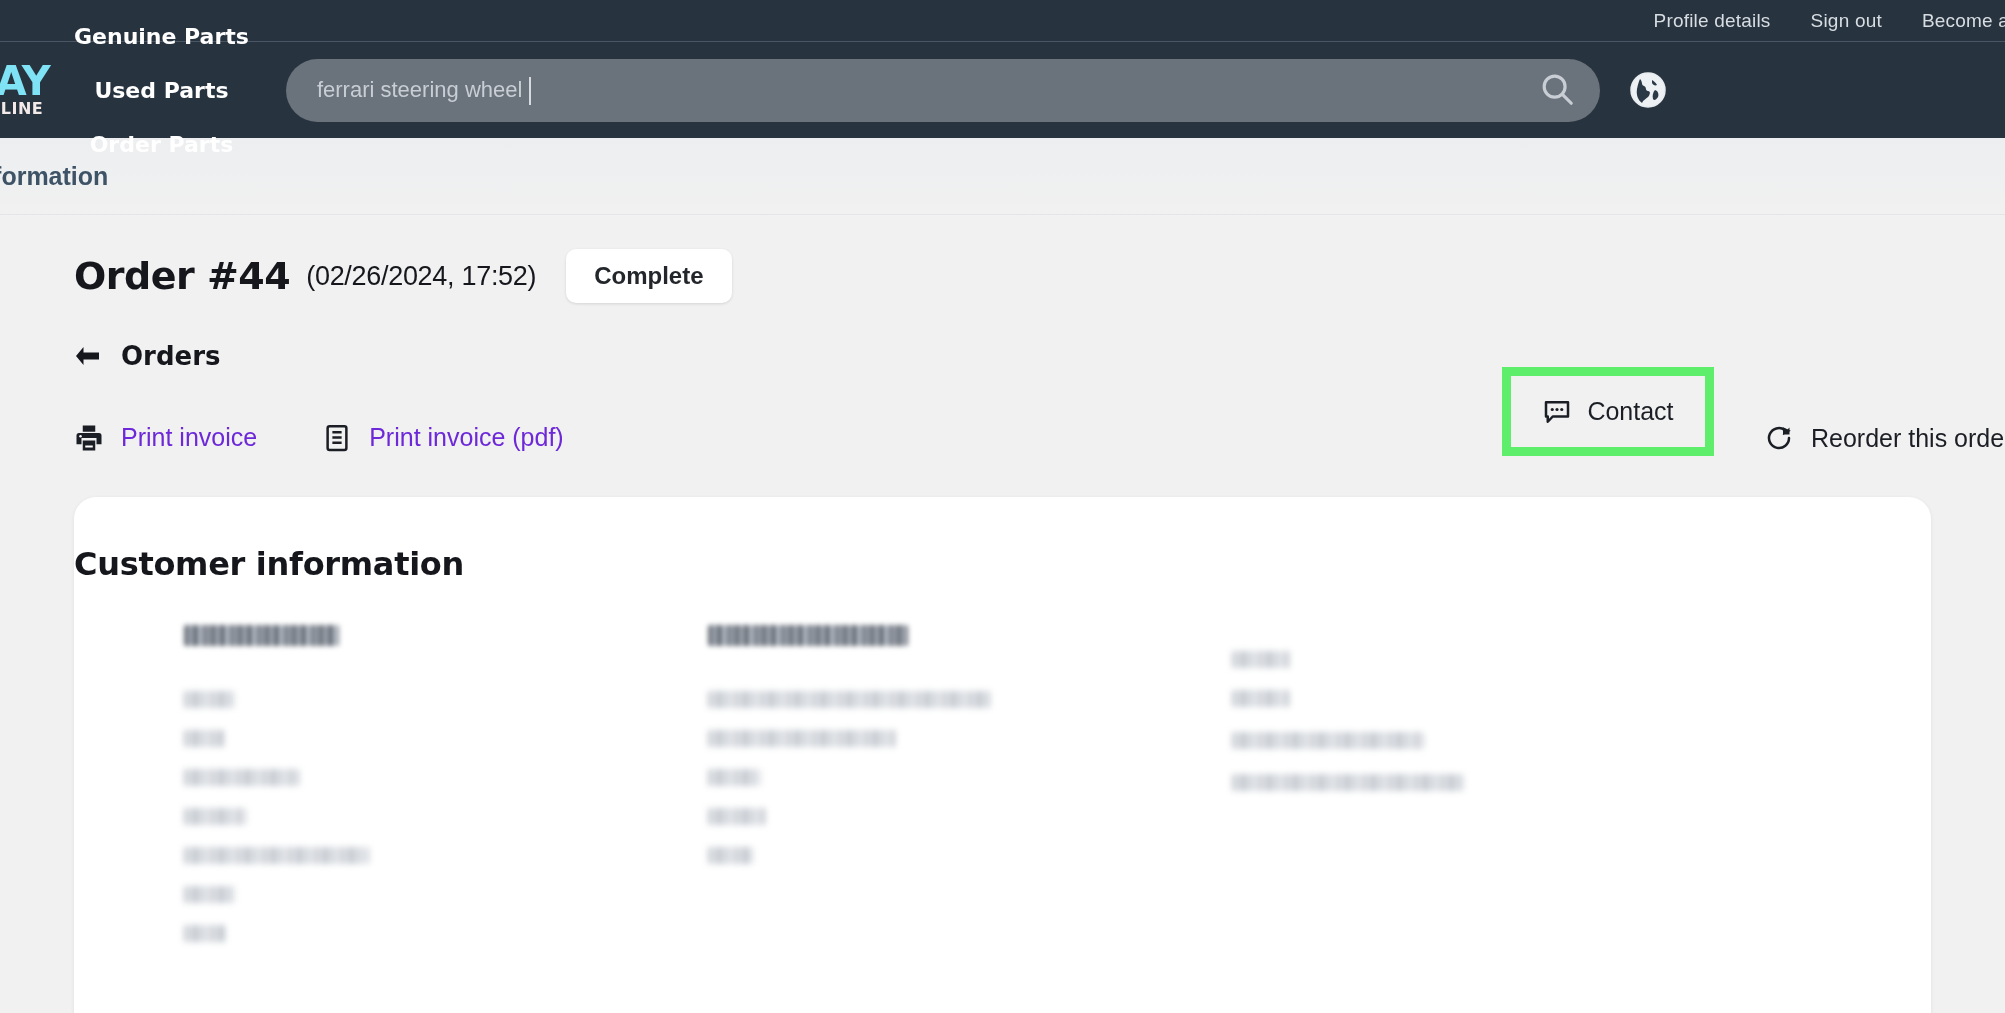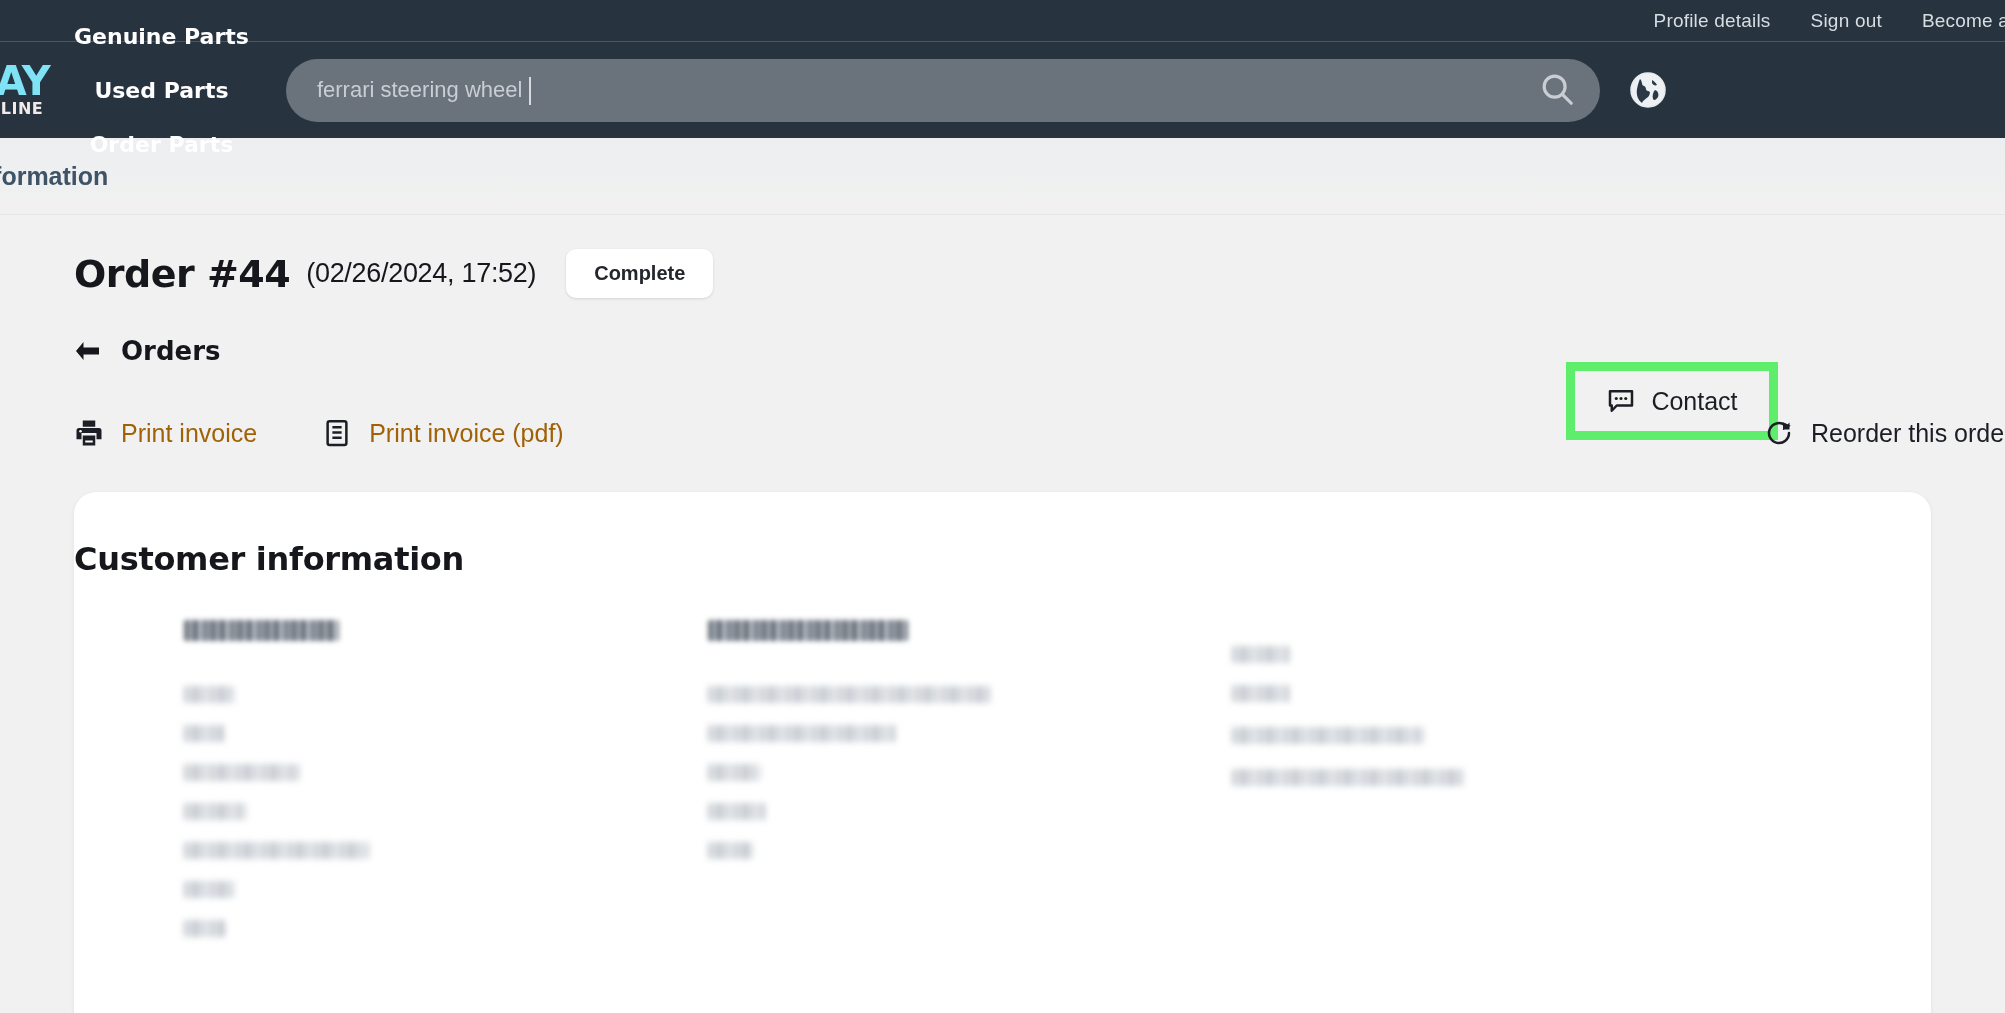--- a/index.html
+++ b/index.html
@@ -164,21 +164,21 @@
     font-size:27px;
     color:#15171c;
     font-weight:400;
     letter-spacing:-.3px;
   }
   .status-badge {
     margin-left:14px;
     background:#ffffff;
     border-radius:10px;
     padding:13px 28px;
-    font-size:20px;
+    font-size:24px;
     font-weight:600;
     color:#23262b;
     box-shadow:0 1px 3px rgba(0,0,0,.12);
     cursor:pointer;
   }
 
   .back-link {
     margin-top:38px;
     display:inline-flex;
     align-items:center;
@@ -195,36 +195,35 @@
 
   .actions-row {
     margin-top:36px;
     display:flex;
     align-items:center;
     height:62px;
     position:relative;
   }
   .action {
     display:inline-flex;
-    align-items:center;
     gap:17px;
     cursor:pointer;
-    color:#a16207;
+    color:#6d28d9;
     font-size:25px;
   }
   .action + .action { margin-left:65px; }
   .action-icon { flex:none; display:flex; align-items:center; }
   .actions-spacer { flex:1; }
 
   .contact-highlight {
     position:absolute;
-    left:1492px;
+    left:1428px;
     top:-40px;
     width:212px;
-    height:78px;
+    height:89px;
     border:9px solid #5fee6b;
     display:flex;
     align-items:center;
     justify-content:center;
   }
   .contact-action {
     display:inline-flex;
     align-items:center;
     gap:15px;
     cursor:pointer;

